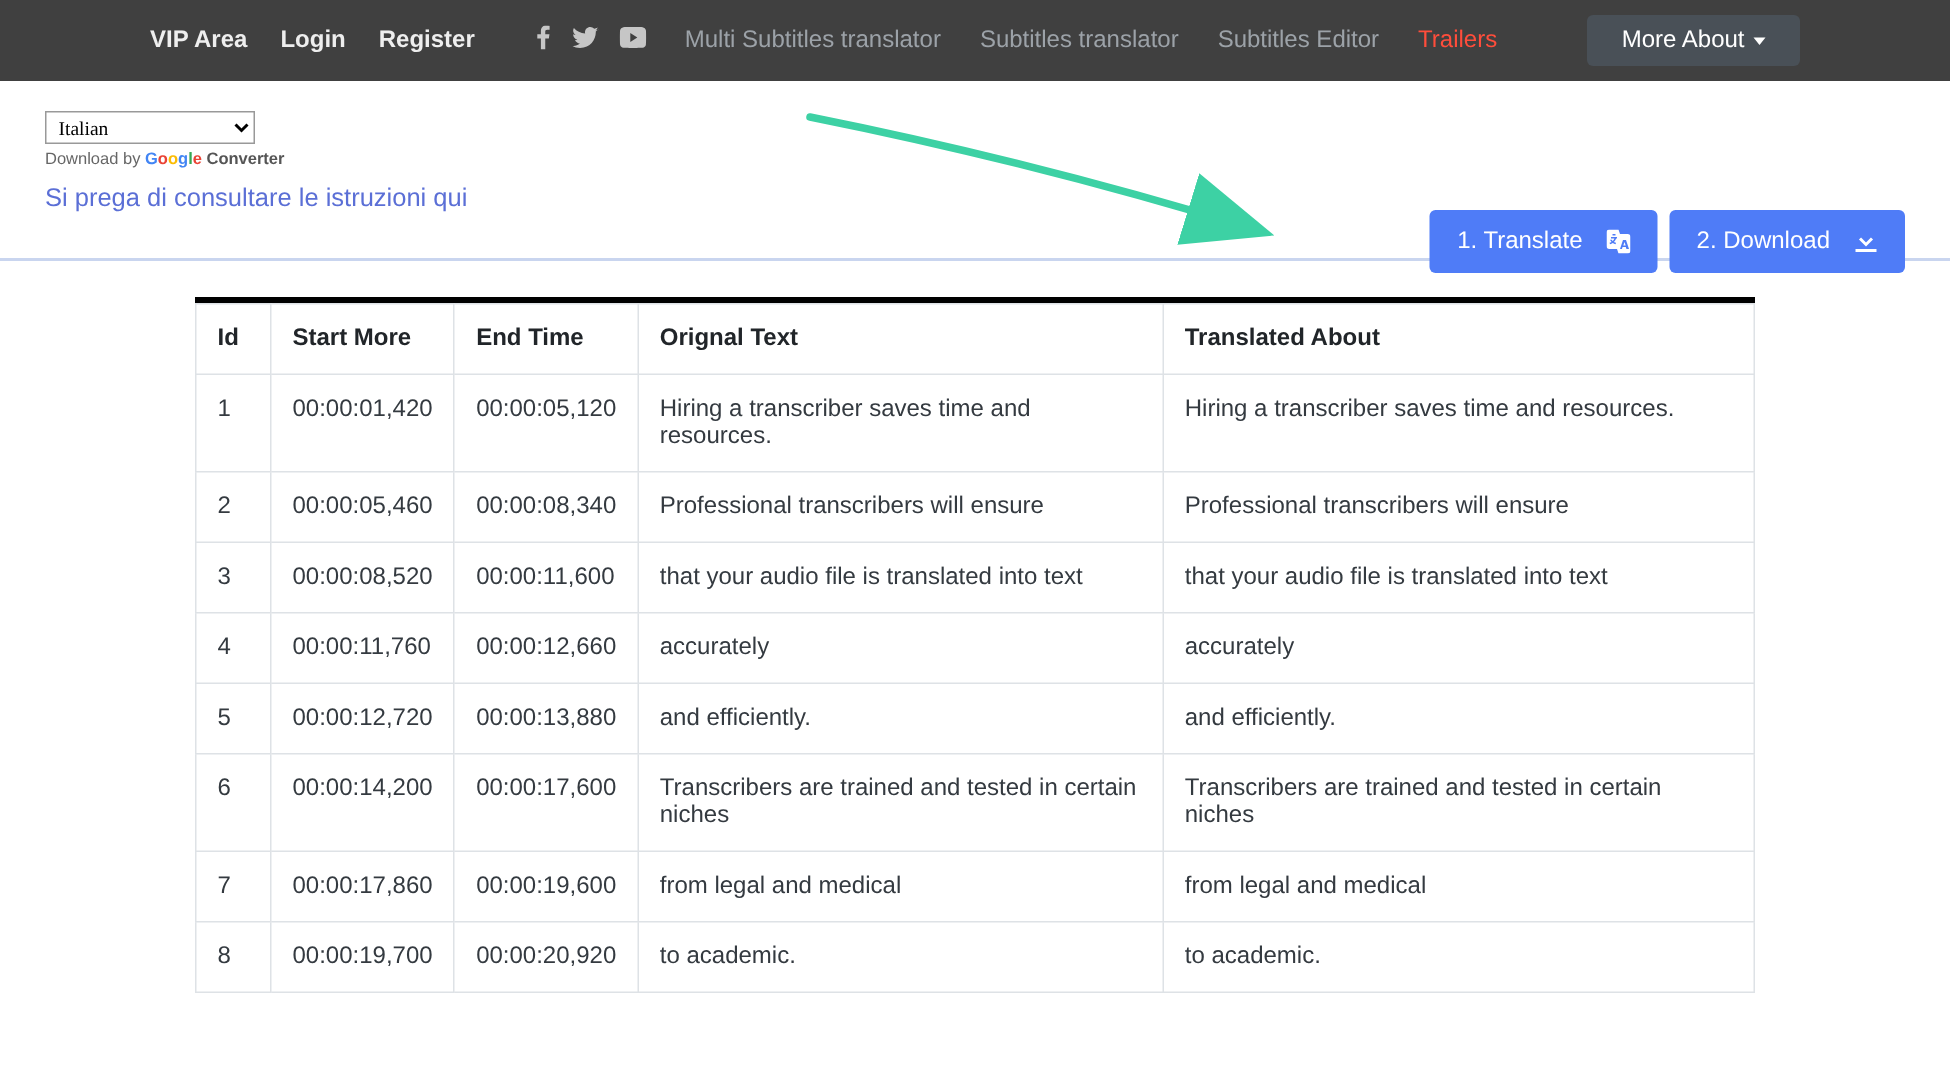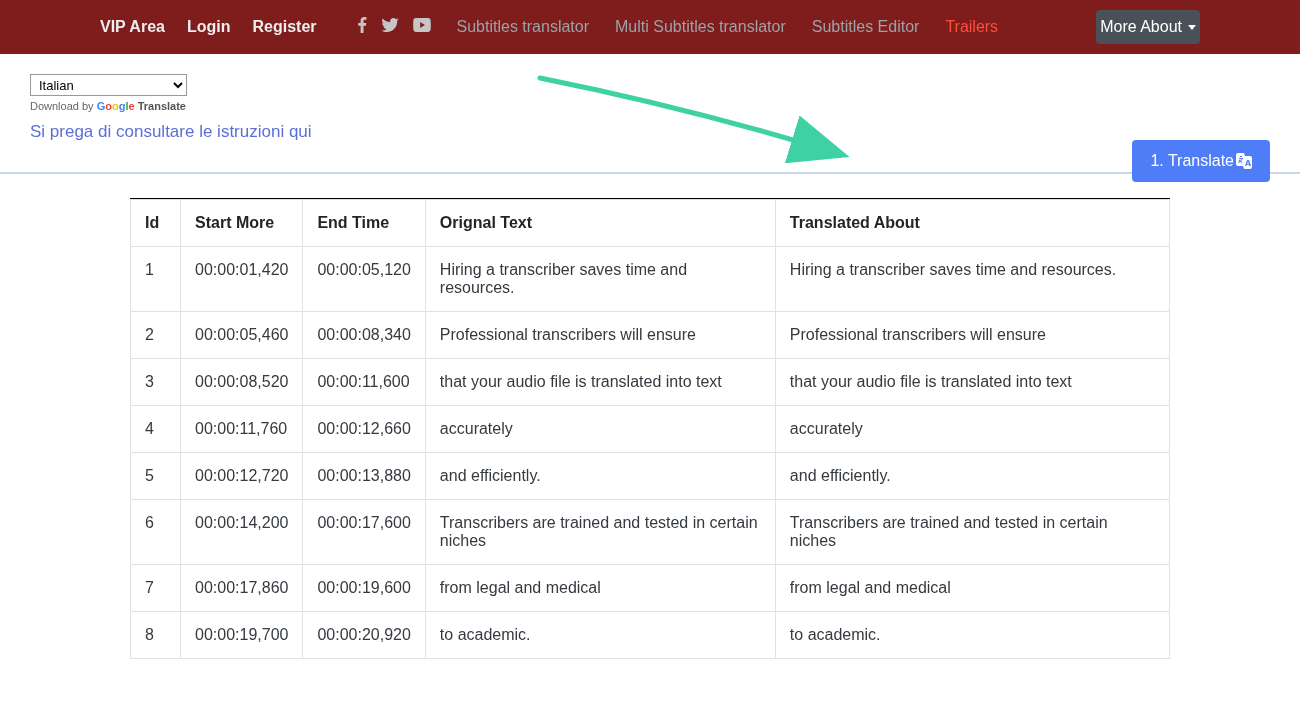--- a/index.html
+++ b/index.html
@@ -3,65 +3,66 @@
 <meta charset="utf-8">
 <style>
   * { box-sizing: border-box; margin: 0; padding: 0; }
   body {
     font-family: "Segoe UI", Arial, sans-serif;
     background: #fff;
     color: #333;
     font-size: 15px;
   }
   .navbar {
-    background: #7f1d1d;
+    background: #404040;
     height: 54px;
     display: flex;
     align-items: center;
     padding: 0 20px;
     width: 100%;
   }
   .nav-left { display: flex; align-items: center; gap: 22px; margin-left: 80px;}
   .nav-left a { color: #eee; text-decoration: none; font-weight: 600; font-size: 16px;}
   .nav-social { display: flex; align-items: center; gap: 14px; margin-left: 18px; }
   .nav-social span { color: #c6c6c6; font-size: 16px; }
   .nav-center { display: flex; align-items: center; gap: 26px; margin-left: 26px; }
   .nav-center a { color: #9ca2a8; text-decoration: none; font-size: 16px; }
   .nav-center a.trailers { color: #ff4d3b; }
   .nav-right { margin-left: auto; margin-right: 80px;}
   .more-about {
     background: #495057;
     color: #fff;
     border: none;
     border-radius: 4px;
-    padding: 8px 4px;
+    padding: 8px 23px;
     font-size: 16px;
     cursor: pointer;
     display: inline-flex;
     align-items: center;
     gap: 6px;
   }
   .caret-down {
     width: 0; height: 0;
     border-left: 4px solid transparent;
     border-right: 4px solid transparent;
     border-top: 5px solid #fff;
   }
   .top-section {
     border-bottom: 2px solid #c9d5ef;
     padding: 20px 30px 30px 30px;
     position: relative;
   }
   .lang-select {
-    width: 157px;
+    width: 140px;
     height: 22px;
     border: 1px solid #999;
     font-size: 13px;
     background: #fff;
     padding-left: 4px;
+    font-family: Liberation Serif, serif;
   }
   .powered {
     font-size: 11px;
     color: #666;
     margin-top: 4px;
     font-family: Arial, sans-serif;
   }
   .powered .g1 { color: #4285F4; font-weight: bold;}
   .powered .g2 { color: #EA4335; font-weight: bold;}
   .powered .g3 { color: #FBBC05; font-weight: bold;}
@@ -86,42 +87,42 @@
   .btn-primary {
     background: #4f7cf7;
     color: #fff;
     border: none;
     border-radius: 4px;
     padding: 12px 18px;
     font-size: 16px;
     cursor: pointer;
     display: inline-flex;
     align-items: center;
-    gap: 2px;
+    gap: 16px;
   }
   .icon-box {
     display: inline-flex;
     align-items: center;
     justify-content: center;
   }
   .arrow-svg {
     position: absolute;
     left: 530px;
     top: 14px;
     pointer-events: none;
   }
   .table-wrap {
     margin: 24px auto 0 auto;
     width: 1040px;
     position: relative;
   }
   .table-scroll {
     height: 476px;
     overflow-y: scroll;
-    border-top: 1px solid #000000;
+    border-top: 4px solid #000000;
   }
   table.sub-table {
     width: 100%;
     border-collapse: collapse;
     background: #fff;
   }
   table.sub-table th, table.sub-table td {
     border: 1px solid #dee2e6;
     padding: 14px 14px;
     text-align: left;
@@ -163,57 +164,65 @@
           </svg>
       </span>
       <span>
         <svg width="18" height="14" viewBox="0 0 18 14" fill="#c6c6c6">
             <path d="M17.6 2.2C17.4 1.1 16.5.3 15.4.1 13.4 0 9 0 9 0S4.6 0 2.6.1C1.5.3.6 1.1.4 2.2.2 4.1.2 7 .2 7s0 2.9.2 4.8c.2 1.1 1.1 1.9 2.2 2.1C4.6 14 9 14 9 14s4.4 0 6.4-.1c1.1-.2 2-1 2.2-2.1.2-1.9.2-4.8.2-4.8s0-2.9-.2-4.8zM7.2 10V4l4.7 3-4.7 3z"></path>
           </svg>
       </span>
     </div>
   </div>
   <div class="nav-center">
+    <a href="#">Multi Subtitles translator</a>
     <a href="#">Subtitles translator</a>
-    <a href="#">Multi Subtitles translator</a>
     <a href="#">Subtitles Editor</a>
     <a href="#" class="trailers">Trailers</a>
   </div>
   <div class="nav-right">
     <button class="more-about">
       <span>More About</span>
       <span class="caret-down"></span>
     </button>
   </div>
 </div>
 
 <div class="top-section">
   <select class="lang-select">
     <option>Italian</option>
   </select>
   <div class="powered">
-    <span>Download by </span><span class="g1">G</span><span class="g2">o</span><span class="g3">o</span><span class="g4">g</span><span class="g5">l</span><span class="g6">e</span> <span class="tr">Translate</span>
+    <span>Download by </span><span class="g1">G</span><span class="g2">o</span><span class="g3">o</span><span class="g4">g</span><span class="g5">l</span><span class="g6">e</span> <span class="tr">Converter</span>
   </div>
   <a href="#" class="instructions-link">Si prega di consultare le istruzioni qui</a>
 
   <svg class="arrow-svg" width="330" height="110">
     <defs>
       <marker id="arrowhead" markerWidth="12" markerHeight="10" refX="10" refY="5" orient="auto">
         <polygon points="0 0, 12 5, 0 10" fill="#3dd1a4"></polygon>
       </marker>
     </defs>
     <path d="M 10 10 Q 160 40 310 86" stroke="#3dd1a4" stroke-width="5" fill="none" marker-end="url(#arrowhead)" stroke-linecap="round"></path>
   </svg>
 
   <div class="action-buttons">
     <button class="btn-primary">
       <span>1. Translate</span>
       <span class="icon-box">
         <svg width="16" height="16" viewBox="0 0 16 16" fill="#fff">
             <path d="M2 0h6l1 3h5a2 2 0 0 1 2 2v9a2 2 0 0 1-2 2H8l-1-3H2a2 2 0 0 1-2-2V2a2 2 0 0 1 2-2zm2 3v1h1v1H3v1h2.3c-.2.6-.6 1.2-1.1 1.7-.3-.3-.5-.6-.7-.9H2.4c.2.5.6 1 1 1.5-.5.3-1 .5-1.4.6l.4 1c.6-.2 1.2-.5 1.8-.9.6.4 1.2.7 1.8.9l.4-1c-.5-.1-1-.3-1.4-.6.7-.7 1.2-1.6 1.4-2.3H7V5H5V4h1V3H4zm7 4l-2 6h1.3l.4-1.3h2.2l.4 1.3H15l-2-6h-2zm1 1.3l.8 2.4h-1.6l.8-2.4z"></path>
+          </svg>
+      </span>
+    </button>
+    <button class="btn-primary">
+      <span>2. Download</span>
+      <span class="icon-box">
+        <svg width="16" height="16" viewBox="0 0 16 16" fill="#fff">
+            <path d="M8 0v8.6L4.7 5.3 3.3 6.7 8 11.4l4.7-4.7-1.4-1.4L8 8.6V0zM1 13h14v2H1z"></path>
           </svg>
       </span>
     </button>
   </div>
 </div>
 
 <div class="table-wrap">
   <div class="table-scroll">
     <table class="sub-table">
       <thead>

